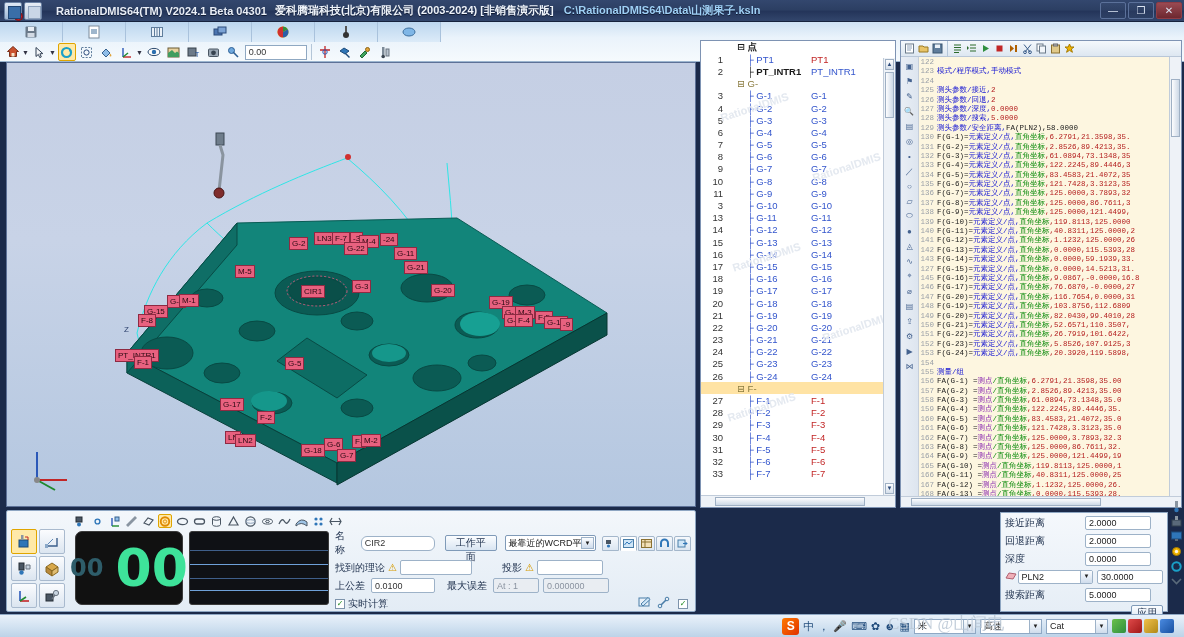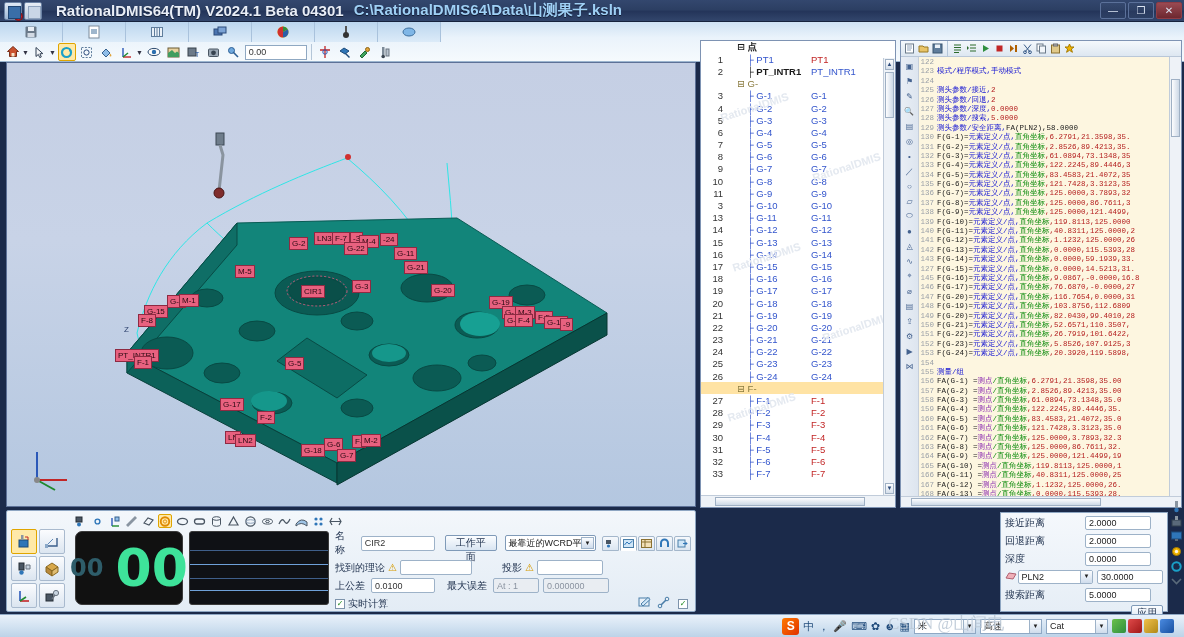--- a/index.html
+++ b/index.html
@@ -35,21 +35,21 @@
   .tb-ico::after{
     content:""; position:absolute; left:3px; top:3px; width:11px; height:11px;
     background:#3a6ea8; border:1px solid #1f4573;
   }
   .tb-ico.two::after{ background:#c9d6e6; border-color:#8fa3bd; }
   .tb-dot {
     position:absolute; right:-2px; bottom:-2px; width:9px;height:9px;border-radius:50%;
     background:#c02128; border:1px solid #7d1015;
   }
   .title-text {
-    color: #e9eef7; font-size: 15px; font-weight: bold;
+    color: #e9eef7; font-size: 11px; font-weight: bold;
     margin-left: 14px; white-space: nowrap;
     text-shadow: 0 1px 0 #111c33;
   }
   .title-company { margin-left: 8px; color:#eef3fa; }
   .title-path { margin-left: 10px; color: #9fd0f5; }
   .win-btns { position:absolute; right:2px; top:2px; display:flex; gap:2px; }
   .win-btn {
     width: 26px; height: 17px; border:1px solid #5b719a; border-radius:2px;
     background: linear-gradient(to bottom,#55699020,#2b3d6080);
     color:#dbe4f2; font-size:10px; line-height:15px; text-align:center;
@@ -282,20 +282,21 @@
 <div id="app">
 
   <div class="titlebar">
     <div class="tb-icons">
       <div class="tb-ico">
           <div class="tb-dot"></div>
         </div>
       <div class="tb-ico two"></div>
     </div>
     <div class="title-text">RationalDMIS64(TM) V2024.1 Beta 04301</div>
+    <div class="title-text title-company">爱科腾瑞科技(北京)有限公司 (2003-2024) [非销售演示版]</div>
     <div class="title-text title-path">C:\RationalDMIS64\Data\山测果子.ksln</div>
     <div class="win-btns">
       <div class="win-btn">—</div>
       <div class="win-btn">❐</div>
       <div class="win-btn close">✕</div>
     </div>
   </div>
 
   <div class="ribbon">
     <div class="rb-tabs">
@@ -1357,21 +1358,21 @@
     <div class="wave">
       <div class="wline" style="top:18px;"></div>
       <div class="wline b" style="top:32px;"></div>
       <div class="wline" style="top:46px;"></div>
       <div class="wline b" style="top:58px;"></div>
     </div>
 
     <div class="form">
       <div class="frow">
         <span class="flab">名称</span>
-        <input class="fin" style="width: 74px; margin-left: 6px;" value="CIR2">
+        <input class="fin" style="width: 74px; margin-left: 6px; border-radius: 6px;" value="CIR2">
         <button class="fbtn" style="margin-left:10px;">工作平面</button>
         <div class="combo" style="width:92px;margin-left:8px;">
           <span>最靠近的WCRD平面</span>
           <span class="cb">▼</span>
         </div>
         <div class="tabsmall">
           <div class="t">
             <svg width="11" height="11" viewBox="0 0 11 11">
                 <rect x="1" y="2" width="5" height="4" fill="#4a5663"></rect>
                 <circle cx="3.5" cy="8" r="1.6" fill="#2f76b8"></circle>

